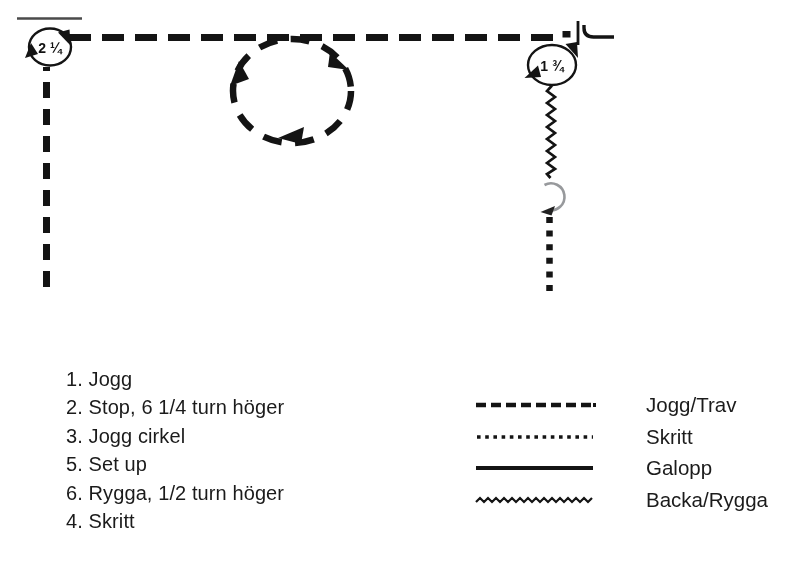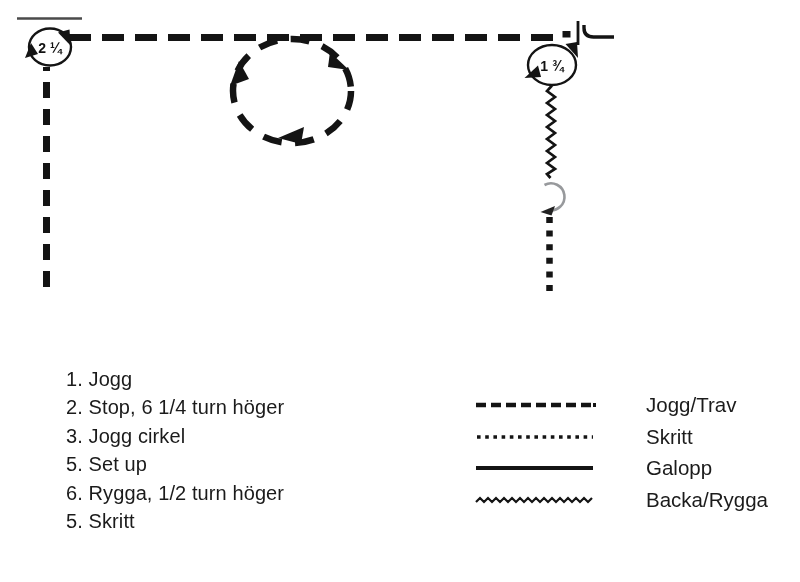--- a/index.html
+++ b/index.html
@@ -52,21 +52,21 @@
     <line x1="549.5" y1="217" x2="549.5" y2="296" stroke="#141414" stroke-width="6.5" stroke-dasharray="6 7.6"></line>
   </svg>
 </div>
 
 <div class="steps">
   <div class="step">1. Jogg</div>
   <div class="step">2. Stop, 6 1/4 turn höger</div>
   <div class="step">3. Jogg cirkel</div>
   <div class="step">5. Set up</div>
   <div class="step">6. Rygga, 1/2 turn höger</div>
-  <div class="step">5. Skritt</div>
+  <div class="step">4. Skritt</div>
 </div>
 
 <div class="legend">
   <div class="legend-row">
     <svg class="legend-sample" viewBox="0 0 122 12">
       <line x1="2" y1="6" x2="117" y2="6" stroke="#141414" stroke-width="4.4" stroke-dasharray="10 5"></line>
       <rect x="119" y="4" width="3.4" height="4" fill="#141414"></rect>
     </svg>
     <span class="legend-label">Jogg/Trav</span>
   </div>

